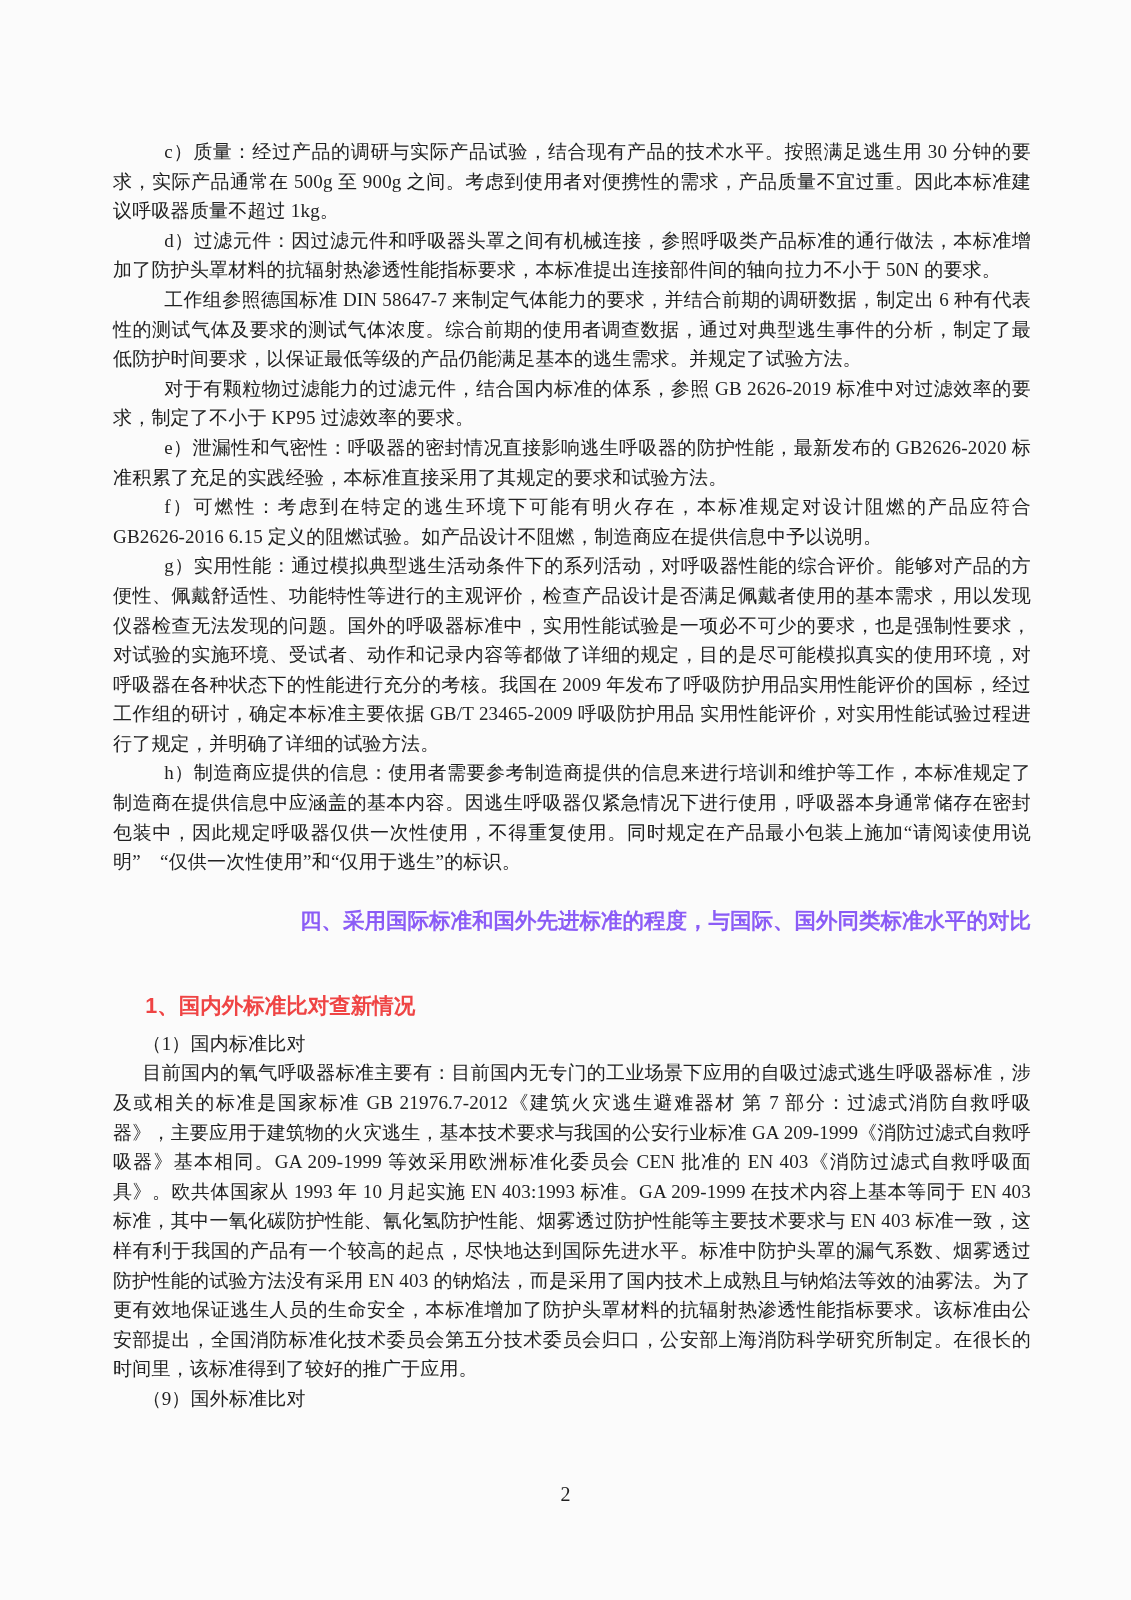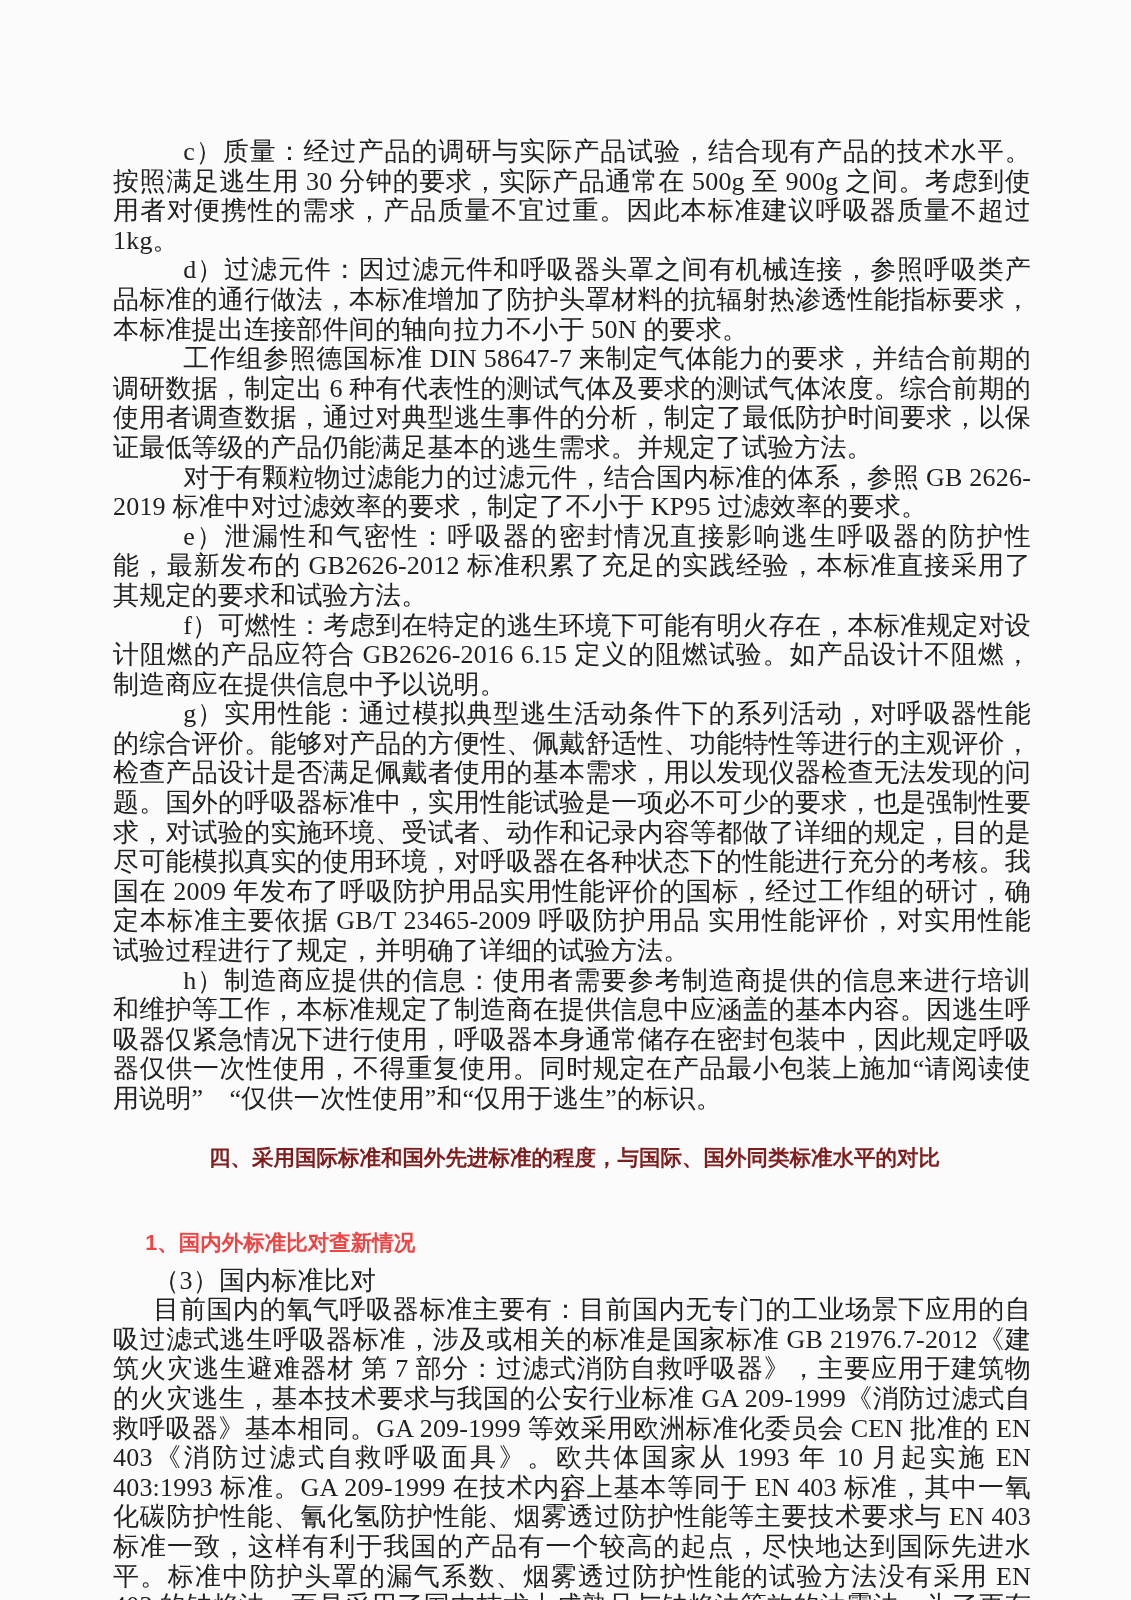--- a/index.html
+++ b/index.html
@@ -18,38 +18,38 @@
     color: #212121;
   }
   .content {
     position: absolute;
     left: 113px;
     top: 137px;
     width: 918px;
   }
   .body {
     margin: 0;
-    font-size: 26px;
+    font-size: 19px;
     line-height: 29.6px;
     text-align: justify;
     text-indent: 2.7em;
     letter-spacing: 0.2px;
   }
   .indent-small {
     text-indent: 1.55em;
   }
   .heading {
     margin: 26px 0 16px 5px;
     font-family: "Liberation Sans", "DejaVu Sans", sans-serif;
     font-size: 21.5px;
     line-height: 36px;
     font-weight: 700;
-    color: #7f1d1d;
+    color: #8b5cf6;
     text-indent: 0;
-    text-align: center;
+    text-align: right;
   }
   .subheading {
     margin: 50px 0 6px 0;
     font-family: "Liberation Sans", "DejaVu Sans", sans-serif;
     font-size: 21.5px;
     line-height: 34px;
     font-weight: 700;
     color: #ef4444;
     text-indent: 1.5em;
     text-align: left;
@@ -66,27 +66,27 @@
 </style>
 </head>
 <body>
 
 <div class="page">
   <div class="content">
     <p class="body">c）质量：经过产品的调研与实际产品试验，结合现有产品的技术水平。按照满足逃生用 30 分钟的要求，实际产品通常在 500g 至 900g 之间。考虑到使用者对便携性的需求，产品质量不宜过重。因此本标准建议呼吸器质量不超过 1kg。</p>
     <p class="body">d）过滤元件：因过滤元件和呼吸器头罩之间有机械连接，参照呼吸类产品标准的通行做法，本标准增加了防护头罩材料的抗辐射热渗透性能指标要求，本标准提出连接部件间的轴向拉力不小于 50N 的要求。</p>
     <p class="body">工作组参照德国标准 DIN 58647-7 来制定气体能力的要求，并结合前期的调研数据，制定出 6 种有代表性的测试气体及要求的测试气体浓度。综合前期的使用者调查数据，通过对典型逃生事件的分析，制定了最低防护时间要求，以保证最低等级的产品仍能满足基本的逃生需求。并规定了试验方法。</p>
     <p class="body">对于有颗粒物过滤能力的过滤元件，结合国内标准的体系，参照 GB 2626-2019 标准中对过滤效率的要求，制定了不小于 KP95 过滤效率的要求。</p>
-    <p class="body">e）泄漏性和气密性：呼吸器的密封情况直接影响逃生呼吸器的防护性能，最新发布的 GB2626-2012 标准积累了充足的实践经验，本标准直接采用了其规定的要求和试验方法。</p>
+    <p class="body">e）泄漏性和气密性：呼吸器的密封情况直接影响逃生呼吸器的防护性能，最新发布的 GB2626-2020 标准积累了充足的实践经验，本标准直接采用了其规定的要求和试验方法。</p>
     <p class="body">f）可燃性：考虑到在特定的逃生环境下可能有明火存在，本标准规定对设计阻燃的产品应符合 GB2626-2016 6.15 定义的阻燃试验。如产品设计不阻燃，制造商应在提供信息中予以说明。</p>
     <p class="body">g）实用性能：通过模拟典型逃生活动条件下的系列活动，对呼吸器性能的综合评价。能够对产品的方便性、佩戴舒适性、功能特性等进行的主观评价，检查产品设计是否满足佩戴者使用的基本需求，用以发现仪器检查无法发现的问题。国外的呼吸器标准中，实用性能试验是一项必不可少的要求，也是强制性要求，对试验的实施环境、受试者、动作和记录内容等都做了详细的规定，目的是尽可能模拟真实的使用环境，对呼吸器在各种状态下的性能进行充分的考核。我国在 2009 年发布了呼吸防护用品实用性能评价的国标，经过工作组的研讨，确定本标准主要依据 GB/T 23465-2009 呼吸防护用品 实用性能评价，对实用性能试验过程进行了规定，并明确了详细的试验方法。</p>
     <p class="body">h）制造商应提供的信息：使用者需要参考制造商提供的信息来进行培训和维护等工作，本标准规定了制造商在提供信息中应涵盖的基本内容。因逃生呼吸器仅紧急情况下进行使用，呼吸器本身通常储存在密封包装中，因此规定呼吸器仅供一次性使用，不得重复使用。同时规定在产品最小包装上施加“请阅读使用说明”　“仅供一次性使用”和“仅用于逃生”的标识。</p>
 
     <h2 class="heading">四、采用国际标准和国外先进标准的程度，与国际、国外同类标准水平的对比</h2>
     <h3 class="subheading">1、国内外标准比对查新情况</h3>
 
-    <p class="body indent-small">（3）国内标准比对</p>
+    <p class="body indent-small">（1）国内标准比对</p>
     <p class="body indent-small">目前国内的氧气呼吸器标准主要有：目前国内无专门的工业场景下应用的自吸过滤式逃生呼吸器标准，涉及或相关的标准是国家标准 GB 21976.7-2012《建筑火灾逃生避难器材 第 7 部分：过滤式消防自救呼吸器》，主要应用于建筑物的火灾逃生，基本技术要求与我国的公安行业标准 GA 209-1999《消防过滤式自救呼吸器》基本相同。GA 209-1999 等效采用欧洲标准化委员会 CEN 批准的 EN 403《消防过滤式自救呼吸面具》。欧共体国家从 1993 年 10 月起实施 EN 403:1993 标准。GA 209-1999 在技术内容上基本等同于 EN 403 标准，其中一氧化碳防护性能、氰化氢防护性能、烟雾透过防护性能等主要技术要求与 EN 403 标准一致，这样有利于我国的产品有一个较高的起点，尽快地达到国际先进水平。标准中防护头罩的漏气系数、烟雾透过防护性能的试验方法没有采用 EN 403 的钠焰法，而是采用了国内技术上成熟且与钠焰法等效的油雾法。为了更有效地保证逃生人员的生命安全，本标准增加了防护头罩材料的抗辐射热渗透性能指标要求。该标准由公安部提出，全国消防标准化技术委员会第五分技术委员会归口，公安部上海消防科学研究所制定。在很长的时间里，该标准得到了较好的推广于应用。</p>
     <p class="body indent-small">（9）国外标准比对</p>
   </div>
 
   <div class="page-number">2</div>
 </div>
 
 </body></html>

